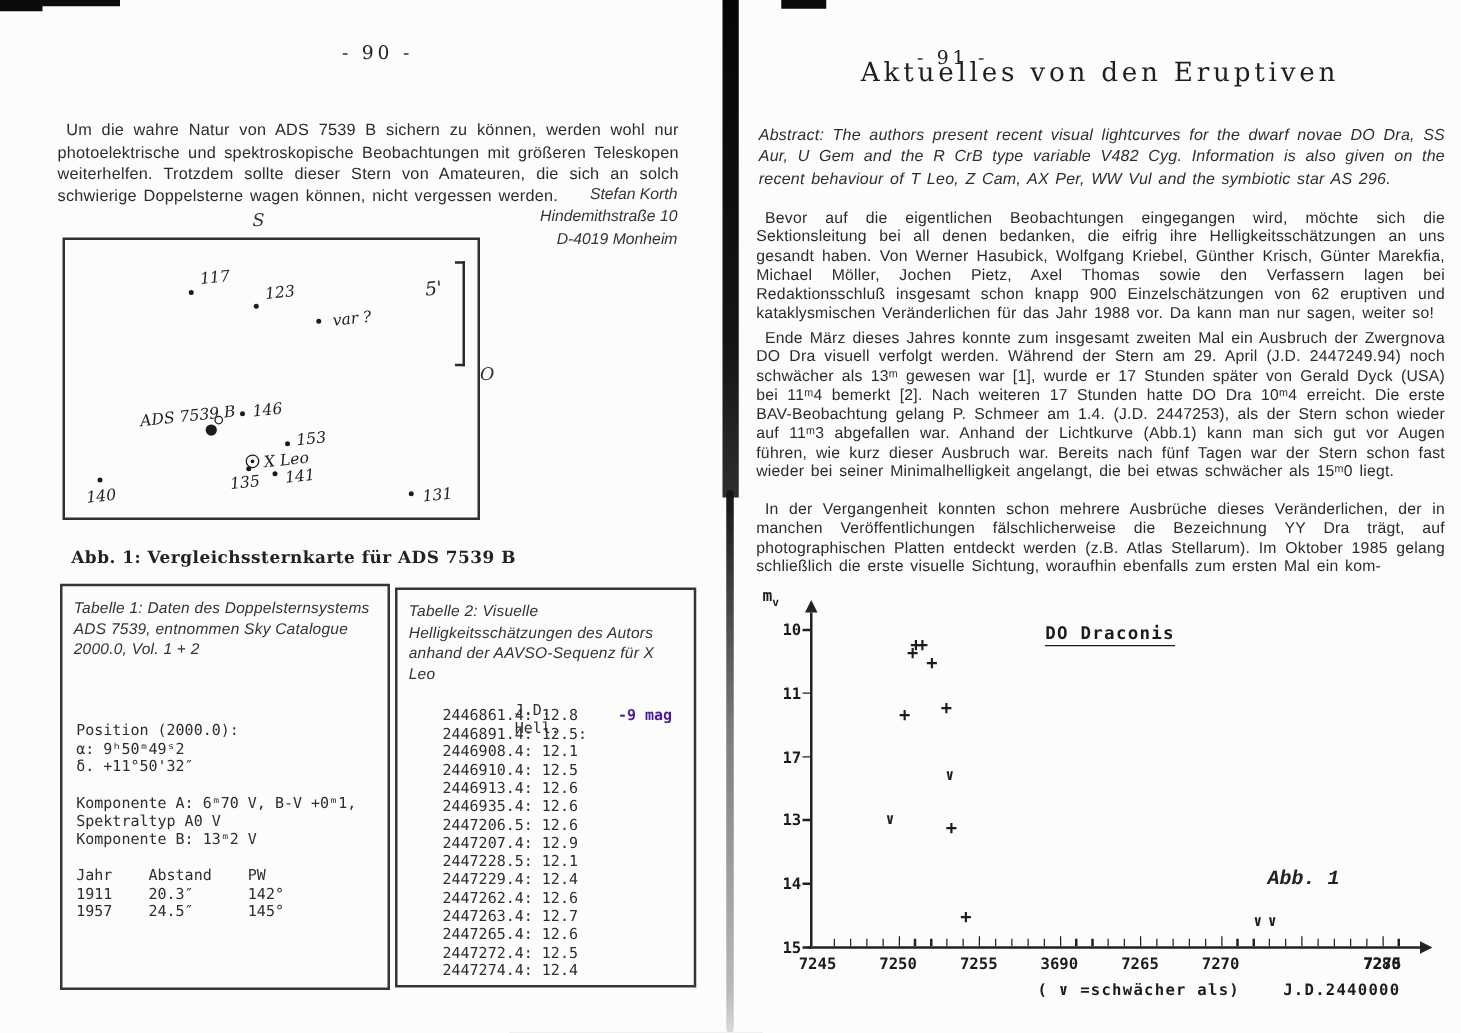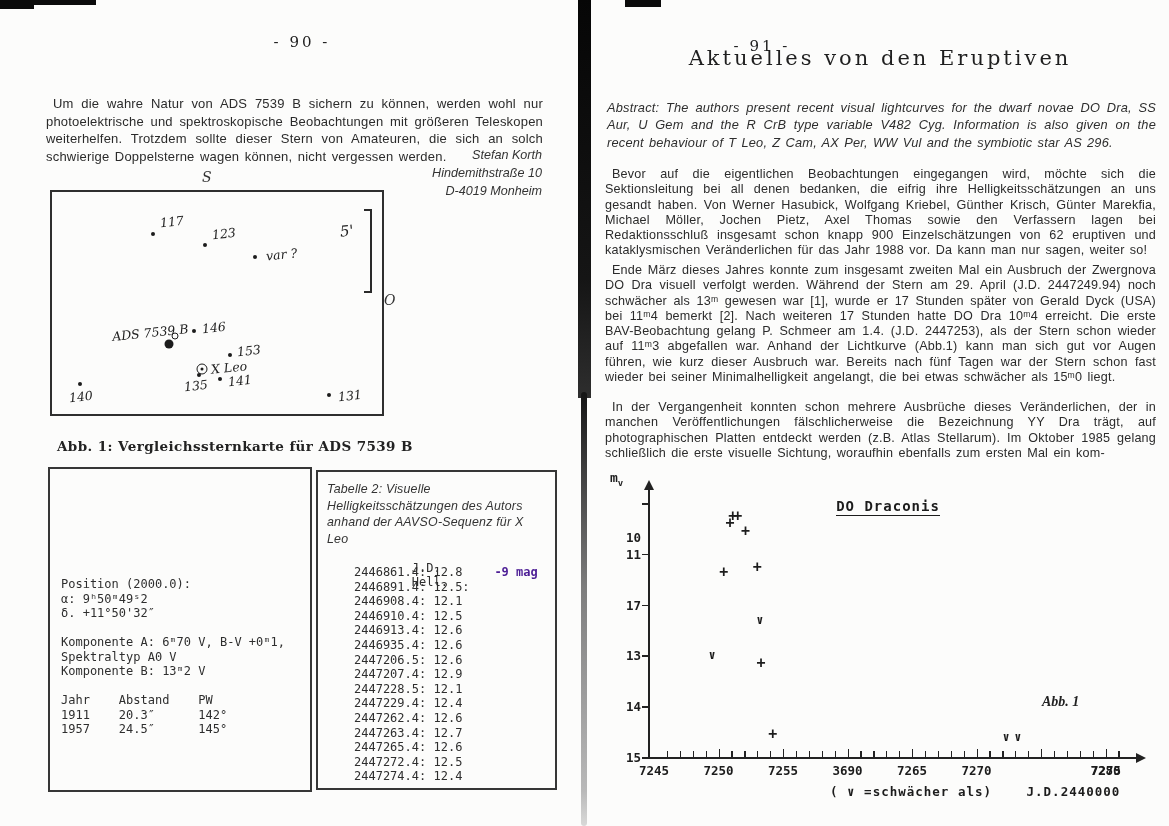--- a/index.html
+++ b/index.html
@@ -74,22 +74,22 @@
           border-top:5px solid transparent;border-bottom:5px solid transparent;
           border-left:10px solid #222;}
   .ytick{position:absolute;width:7px;height:1.6px;background:#222;}
   .yticklabel{position:absolute;width:28px;text-align:right;font-size:12.5px;font-weight:700;}
   .xtick{position:absolute;width:1.3px;background:#222;}
   .xticklabel{position:absolute;width:44px;margin-left:-22px;text-align:center;
               font-size:12.5px;font-weight:700;}
   .marker{position:absolute;transform:translate(-50%,-50%);font-weight:700;line-height:1;}
   .marker.plus{font-size:15px;}
   .marker.limit{font-size:12px;}
-  .abb1{position:absolute;left:444px;top:226px;font-family:Liberation Serif, serif;
-        font-style:italic;font-weight:700;font-size:14px;color:#222;}
+  .abb1{position:absolute;left:416px;top:226px;font-family:Liberation Mono, monospace;
+        font-style:italic;font-weight:700;font-size:16px;color:#222;}
   .legend{position:absolute;left:232px;top:316px;font-size:12.5px;font-weight:700;
           letter-spacing:1px;color:#1c1c1c;}
   .legend .jdoff{margin-left:26px;}
 </style>
 </head>
 <body>
 
 <div class="scan">
 
   <div class="art art-tl1"></div>
@@ -137,20 +137,21 @@
         <span class="hand slabel" style="left: 176px; top: 181px;">141</span>
         <span class="star" style="left: 28px; top: 192px; width: 4px; height: 4px;"></span>
         <span class="hand slabel" style="left: 17px; top: 197px;">140</span>
         <span class="star" style="left: 277px; top: 203px; width: 4px; height: 4px;"></span>
         <span class="hand slabel" style="left: 286px; top: 196px;">131</span>
       </div>
 
     <div class="abs figcaption" style="left:57px;top:438px;width:490px;">Abb. 1: Vergleichssternkarte für ADS 7539 B</div>
 
     <div class="tbox tbox1">
+      <div class="ttitle">Tabelle 1: Daten des Doppelsternsystems ADS 7539, entnommen Sky Catalogue 2000.0, Vol. 1 + 2</div>
       <div class="tmono" id="table1-body"><div class="tline">Position (2000.0):</div><div class="tline">α: 9ʰ50ᵐ49ˢ2</div><div class="tline">δ. +11°50'32″</div><div class="tline">&nbsp;</div><div class="tline">Komponente A: 6ᵐ70 V, B-V +0ᵐ1,</div><div class="tline">Spektraltyp A0 V</div><div class="tline">Komponente B: 13ᵐ2 V</div><div class="tline">&nbsp;</div><div class="tline">Jahr    Abstand    PW</div><div class="tline">1911    20.3″      142°</div><div class="tline">1957    24.5″      145°</div></div>
     </div>
 
     <div class="tbox tbox2">
       <div class="ttitle">Tabelle 2: Visuelle Helligkeitsschätzungen des Autors anhand der AAVSO-Sequenz für X Leo</div>
       <div class="tmono t2head">
         <span class="cjd">J.D.</span>
         <span>Hell.</span>
       </div>
       <div class="tmono" id="table2-body"><div class="tline"><span>2446861.4: 12.8</span><span class="annot">-9 mag</span></div><div class="tline"><span>2446891.4: 12.5:</span></div><div class="tline"><span>2446908.4: 12.1</span></div><div class="tline"><span>2446910.4: 12.5</span></div><div class="tline"><span>2446913.4: 12.6</span></div><div class="tline"><span>2446935.4: 12.6</span></div><div class="tline"><span>2447206.5: 12.6</span></div><div class="tline"><span>2447207.4: 12.9</span></div><div class="tline"><span>2447228.5: 12.1</span></div><div class="tline"><span>2447229.4: 12.4</span></div><div class="tline"><span>2447262.4: 12.6</span></div><div class="tline"><span>2447263.4: 12.7</span></div><div class="tline"><span>2447265.4: 12.6</span></div><div class="tline"><span>2447272.4: 12.5</span></div><div class="tline"><span>2447274.4: 12.4</span></div></div>
@@ -173,21 +174,21 @@
         <span>m</span><sub>v</sub>
       </div>
       <div class="ctitle">
         <span>DO Draconis</span>
       </div>
       <div class="yaxis"></div>
       <div class="xaxis"></div>
       <div class="yarrow"></div>
       <div class="xarrow"></div>
       <div id="plot-ticks">
-          <div class="yticklabel" style="left: 15px; top: 28px; margin-top: 34px;">10</div>
+          <div class="yticklabel" style="left: 15px; top: 28px;">10</div>
           <div class="ytick" style="left: 44px; top: 35px;"></div>
           <div class="yticklabel" style="left: 15px; top: 78.8px;">11</div>
           <div class="ytick" style="left: 44px; top: 85.8px;"></div>
           <div class="yticklabel" style="left: 15px; top: 129.6px;">17</div>
           <div class="ytick" style="left: 44px; top: 136.6px;"></div>
           <div class="yticklabel" style="left: 15px; top: 180.4px;">13</div>
           <div class="ytick" style="left: 44px; top: 187.4px;"></div>
           <div class="yticklabel" style="left: 15px; top: 231.2px;">14</div>
           <div class="ytick" style="left: 44px; top: 238.2px;"></div>
           <div class="yticklabel" style="left: 15px; top: 282px;">15</div>

